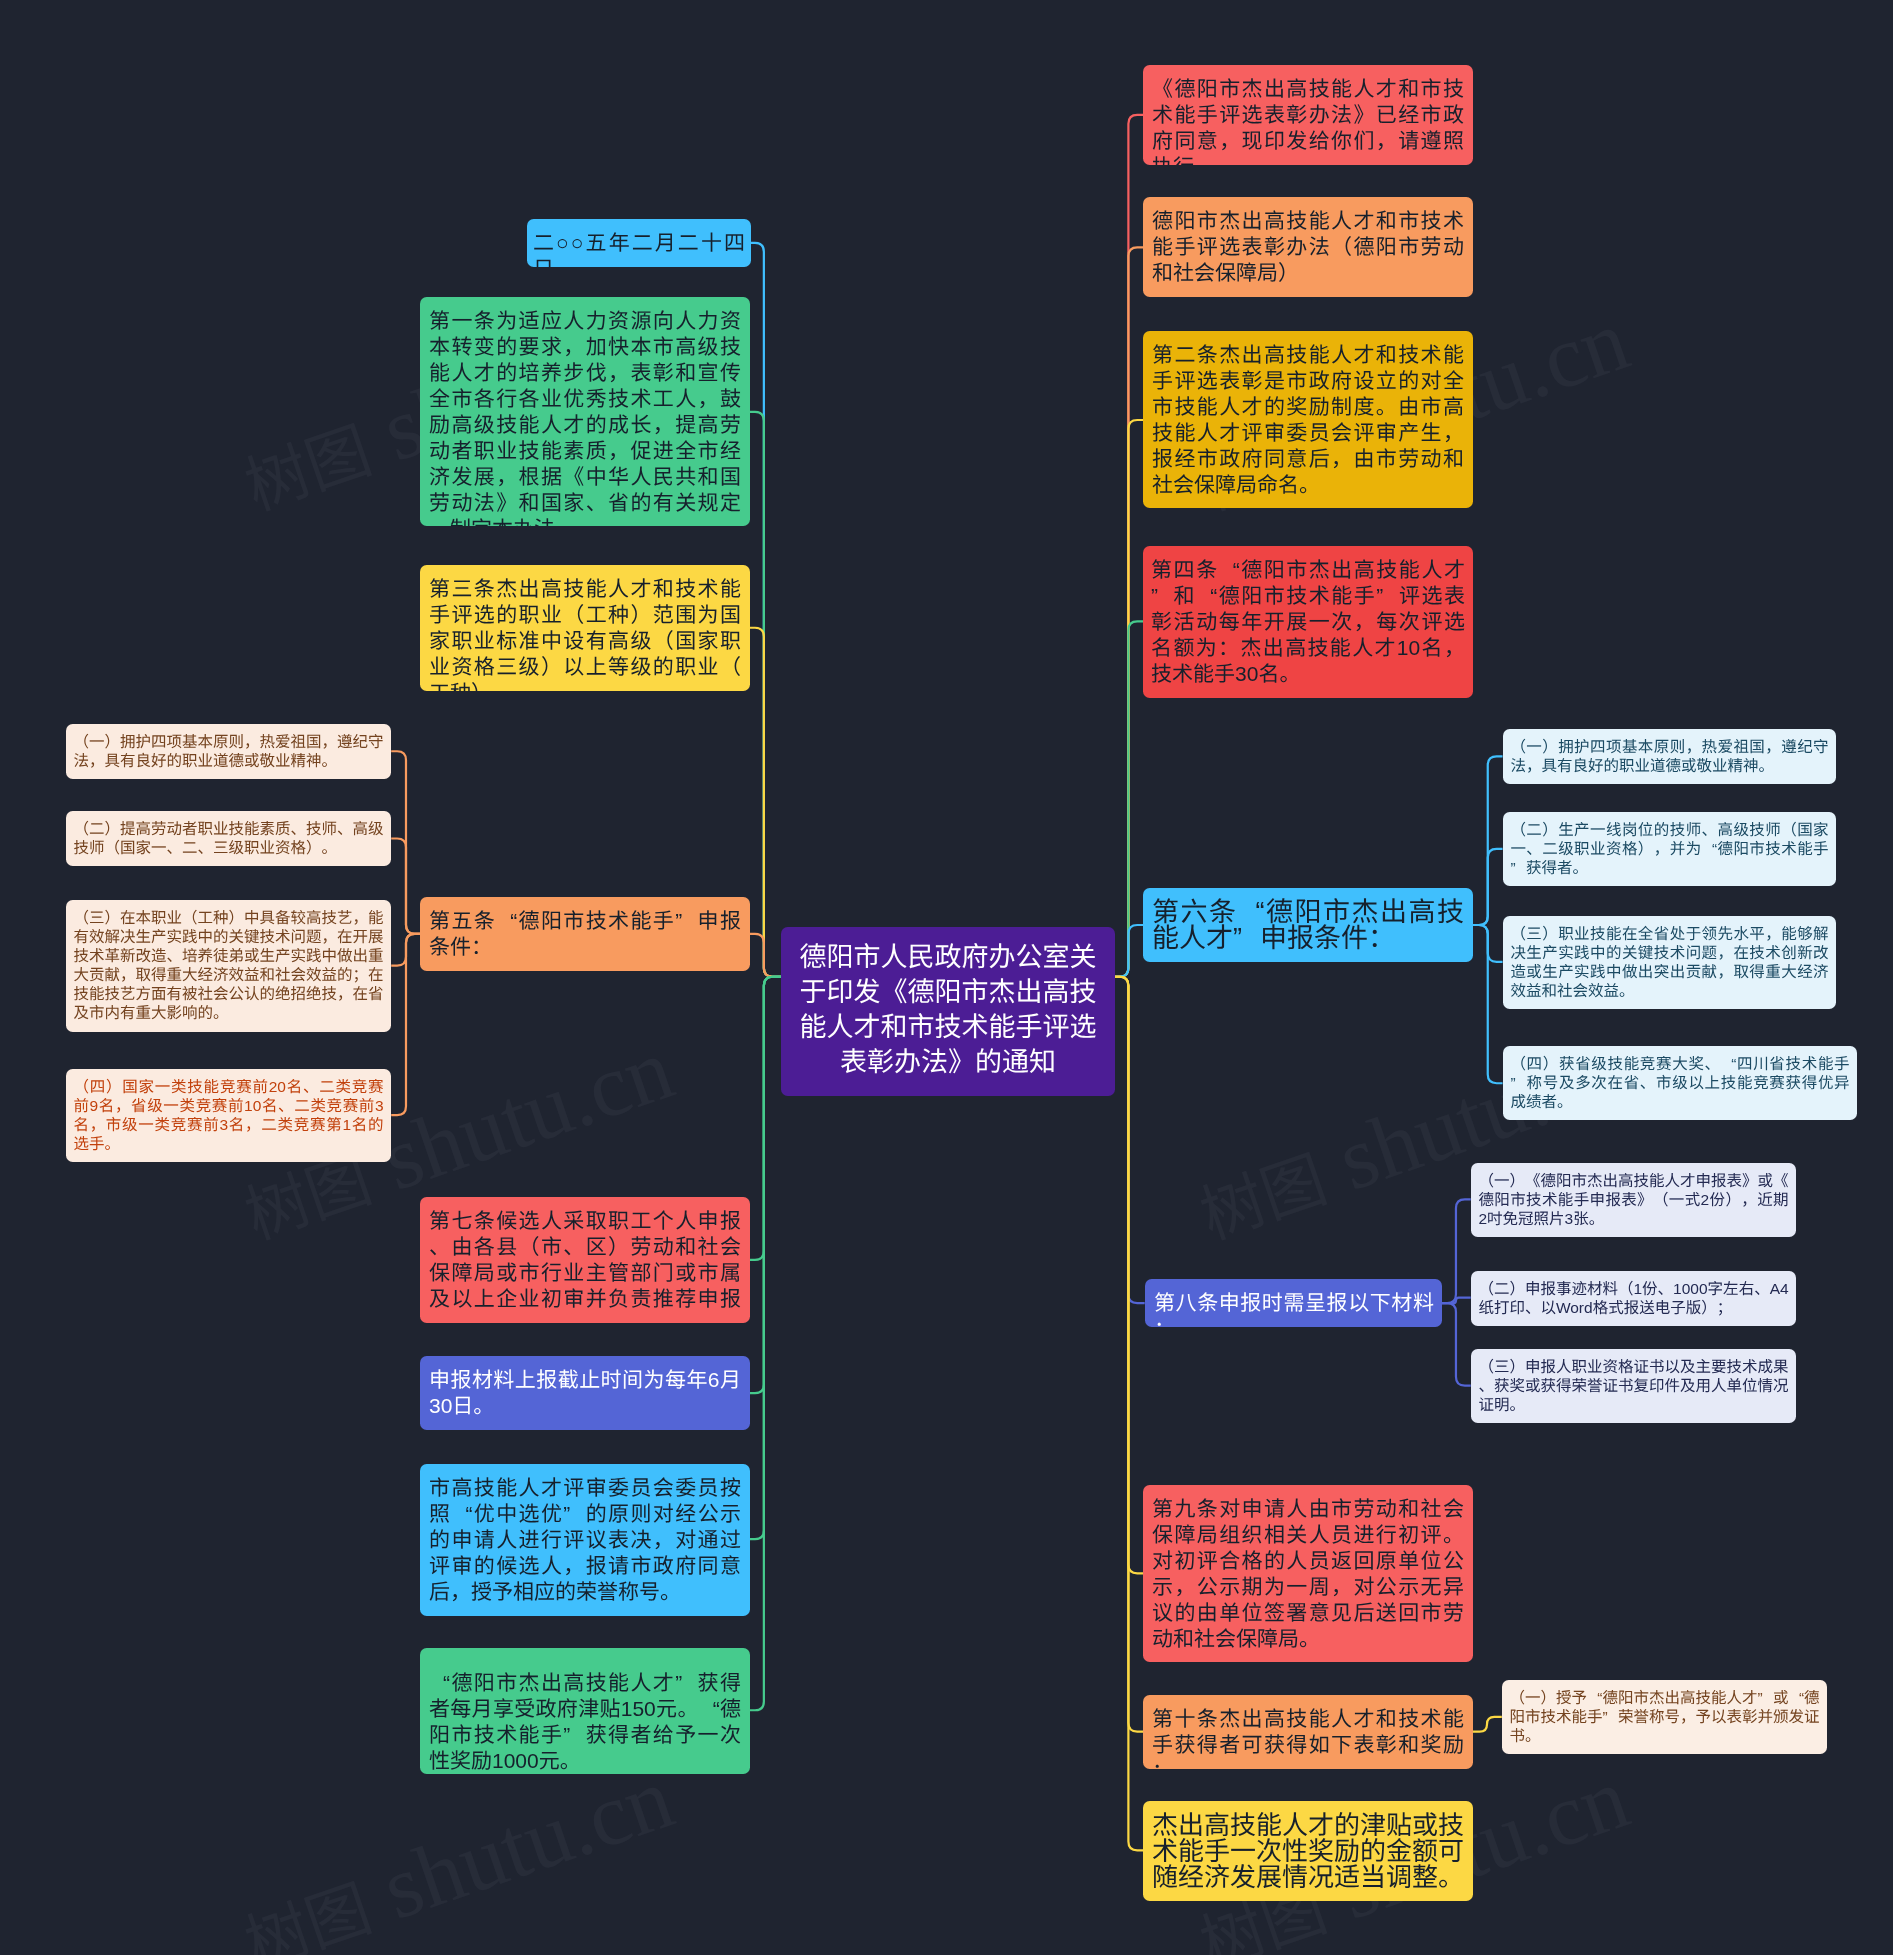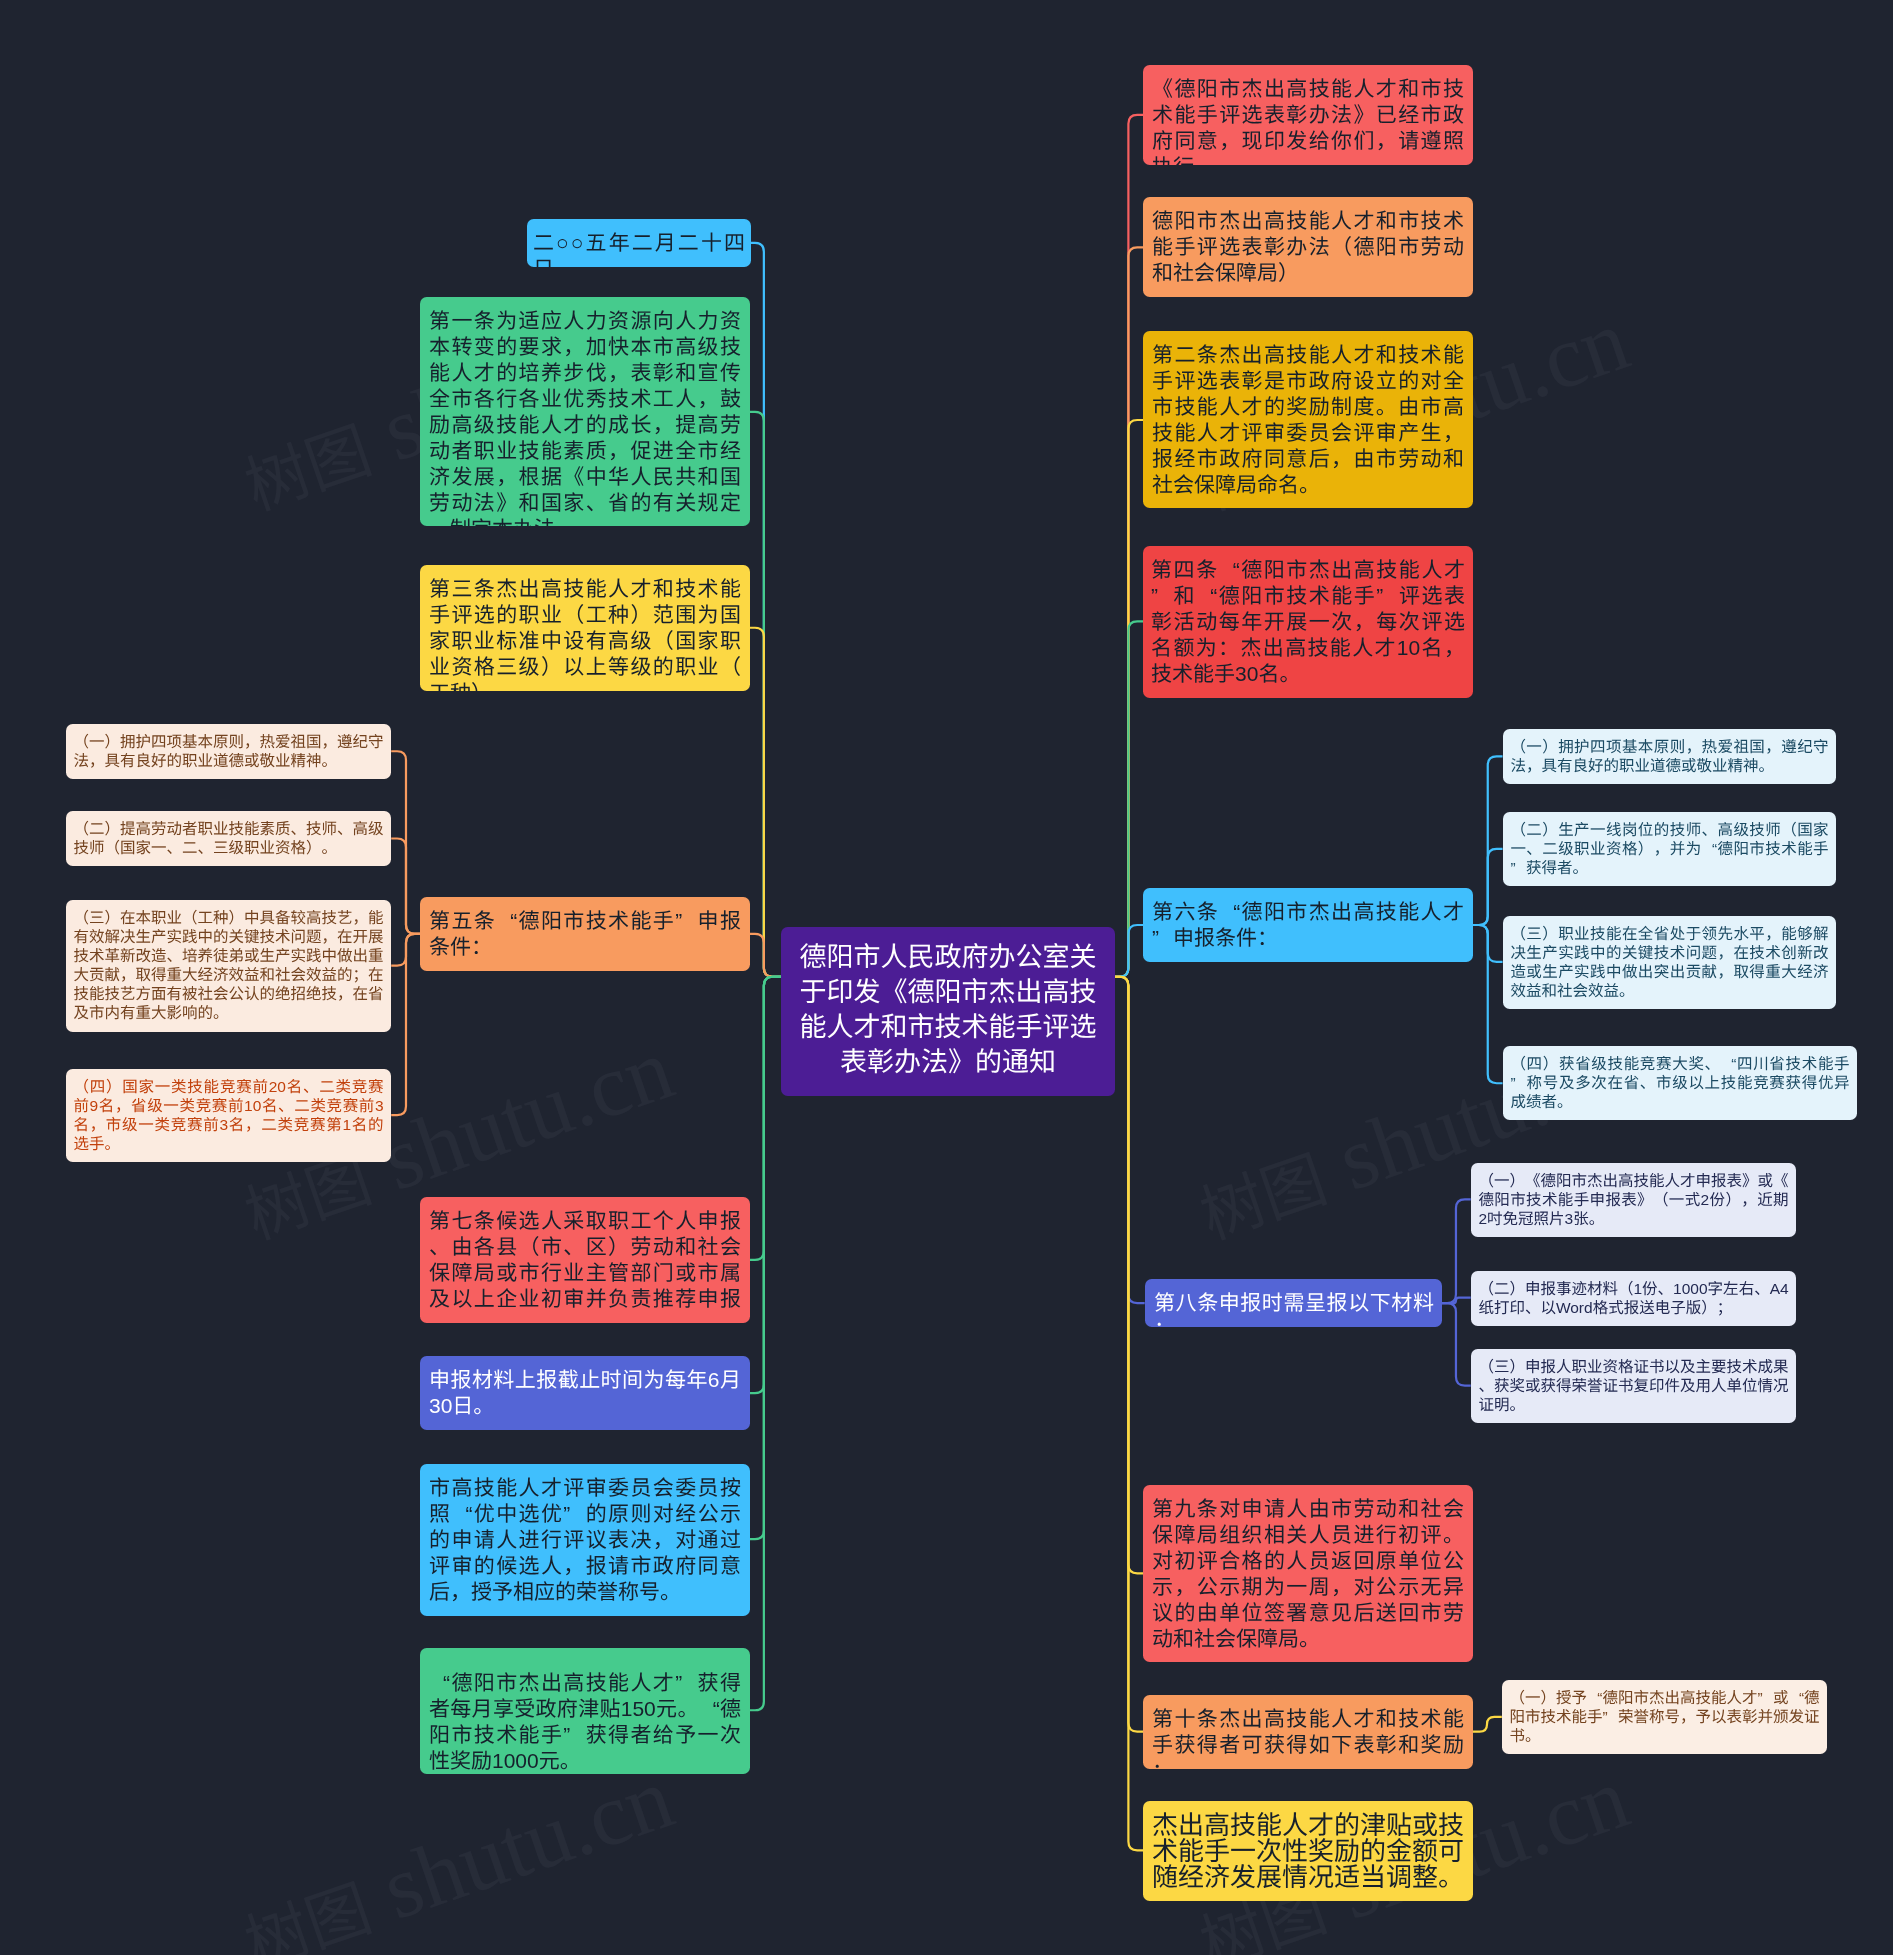--- a/index.html
+++ b/index.html
@@ -85,21 +85,21 @@
       <div class="node" lang="zh-CN" style="left: 66px; top: 900px; width: 325px; height: 132px; background: rgb(251, 235, 224); color: rgb(116, 67, 31); font-size: 15.5px; line-height: 19px; padding: 8.1px 7.4px;">（三）在本职业（工种）中具备较高技艺，能有效解决生产实践中的关键技术问题，在开展技术革新改造、培养徒弟或生产实践中做出重大贡献，取得重大经济效益和社会效益的；在技能技艺方面有被社会公认的绝招绝技，在省及市内有重大影响的。</div>
       <div class="node" lang="zh-CN" style="left: 66px; top: 1069px; width: 325px; height: 93px; background: rgb(251, 235, 224); color: #c2410c; font-size: 15.5px; line-height: 19px; padding: 8.1px 7.4px;">（四）国家一类技能竞赛前20名、二类竞赛前9名，省级一类竞赛前10名、二类竞赛前3名，市级一类竞赛前3名，二类竞赛第1名的选手。</div>
       <div class="node" lang="zh-CN" style="left: 420px; top: 1197px; width: 330px; height: 126px; background: rgb(247, 96, 96); color: rgb(22, 32, 44); font-size: 21px; line-height: 26px; padding: 11px 9px;">第七条候选人采取职工个人申报、由各县（市、区）劳动和社会保障局或市行业主管部门或市属及以上企业初审并负责推荐申报。</div>
       <div class="node" lang="zh-CN" style="left: 420px; top: 1356px; width: 330px; height: 74px; background: rgb(84, 101, 214); color: rgb(255, 255, 255); font-size: 21px; line-height: 26px; padding: 11px 9px;">申报材料上报截止时间为每年6月30日。</div>
       <div class="node" lang="zh-CN" style="left: 420px; top: 1464px; width: 330px; height: 152px; background: rgb(64, 191, 253); color: rgb(22, 32, 44); font-size: 21px; line-height: 26px; padding: 11px 9px;">市高技能人才评审委员会委员按照<span class="fwq">“</span>优中选优<span class="fwq close">”</span>的原则对经公示的申请人进行评议表决，对通过评审的候选人，报请市政府同意后，授予相应的荣誉称号。</div>
       <div class="node" lang="zh-CN" style="left: 420px; top: 1648px; width: 330px; height: 126px; background: rgb(70, 203, 141); color: rgb(22, 32, 44); font-size: 21px; line-height: 26px; padding: 22px 9px;"><span class="fwq">“</span>德阳市杰出高技能人才<span class="fwq close">”</span>获得者每月享受政府津贴150元。<span class="fwq">“</span>德阳市技术能手<span class="fwq close">”</span>获得者给予一次性奖励1000元。</div>
       <div class="node" lang="zh-CN" style="left: 1143px; top: 65px; width: 330px; height: 100px; background: rgb(247, 96, 96); color: rgb(22, 32, 44); font-size: 21px; line-height: 26px; padding: 11px 9px;">《德阳市杰出高技能人才和市技术能手评选表彰办法》已经市政府同意，现印发给你们，请遵照执行。</div>
       <div class="node" lang="zh-CN" style="left: 1143px; top: 197px; width: 330px; height: 100px; background: rgb(248, 155, 95); color: rgb(22, 32, 44); font-size: 21px; line-height: 26px; padding: 11px 9px;">德阳市杰出高技能人才和市技术能手评选表彰办法（德阳市劳动和社会保障局）</div>
       <div class="node" lang="zh-CN" style="left: 1143px; top: 331px; width: 330px; height: 177px; background: #eab308; color: rgb(22, 32, 44); font-size: 21px; line-height: 26px; padding: 11px 9px;">第二条杰出高技能人才和技术能手评选表彰是市政府设立的对全市技能人才的奖励制度。由市高技能人才评审委员会评审产生，报经市政府同意后，由市劳动和社会保障局命名。</div>
       <div class="node" lang="zh-CN" style="left: 1143px; top: 546px; width: 330px; height: 152px; background: #ef4444; color: rgb(22, 32, 44); font-size: 21px; line-height: 26px; padding: 11px 8.1px;">第四条<span class="fwq">“</span>德阳市杰出高技能人才<span class="fwq close">”</span>和<span class="fwq">“</span>德阳市技术能手<span class="fwq close">”</span>评选表彰活动每年开展一次，每次评选名额为：杰出高技能人才10名，技术能手30名。</div>
-      <div class="node" lang="zh-CN" style="left: 1143px; top: 888px; width: 330px; height: 74px; background: rgb(64, 191, 253); color: rgb(22, 32, 44); font-size: 21px; line-height: 26px; padding: 11px 9px;">第六条<span class="fwq">“</span>德阳市杰出高技能人才<span class="fwq close">”</span>申报条件：</div>
+      <div class="node" lang="zh-CN" style="left: 1143px; top: 888px; width: 330px; height: 74px; background: rgb(64, 191, 253); color: rgb(22, 32, 44); font-size: 27px; line-height: 26px; padding: 11px 9px;">第六条<span class="fwq">“</span>德阳市杰出高技能人才<span class="fwq close">”</span>申报条件：</div>
       <div class="node" lang="zh-CN" style="left: 1503px; top: 729px; width: 333px; height: 55px; background: rgb(228, 243, 251); color: rgb(27, 74, 99); font-size: 15.5px; line-height: 19px; padding: 8.1px 7.4px;">（一）拥护四项基本原则，热爱祖国，遵纪守法，具有良好的职业道德或敬业精神。</div>
       <div class="node" lang="zh-CN" style="left: 1503px; top: 812px; width: 333px; height: 74px; background: rgb(228, 243, 251); color: rgb(27, 74, 99); font-size: 15.5px; line-height: 19px; padding: 8.1px 7.4px;">（二）生产一线岗位的技师、高级技师（国家一、二级职业资格），并为<span class="fwq">“</span>德阳市技术能手<span class="fwq close">”</span>获得者。</div>
       <div class="node" lang="zh-CN" style="left: 1503px; top: 916px; width: 333px; height: 93px; background: rgb(228, 243, 251); color: rgb(27, 74, 99); font-size: 15.5px; line-height: 19px; padding: 8.1px 7.4px;">（三）职业技能在全省处于领先水平，能够解决生产实践中的关键技术问题，在技术创新改造或生产实践中做出突出贡献，取得重大经济效益和社会效益。</div>
       <div class="node" lang="zh-CN" style="left: 1503px; top: 1046px; width: 354px; height: 74px; background: rgb(228, 243, 251); color: rgb(27, 74, 99); font-size: 15.5px; line-height: 19px; padding: 8.1px 7.4px;">（四）获省级技能竞赛大奖、<span class="fwq">“</span>四川省技术能手<span class="fwq close">”</span>称号及多次在省、市级以上技能竞赛获得优异成绩者。</div>
       <div class="node" lang="zh-CN" style="left: 1145px; top: 1279px; width: 297px; height: 48px; background: rgb(84, 101, 214); color: rgb(255, 255, 255); font-size: 21px; line-height: 26px; padding: 11px 9px; letter-spacing: -0.9px;">第八条申报时需呈报以下材料：</div>
       <div class="node" lang="zh-CN" style="left: 1471px; top: 1163px; width: 325px; height: 74px; background: rgb(230, 234, 247); color: rgb(35, 42, 82); font-size: 15.5px; line-height: 19px; padding: 8.1px 7.4px;">（一）《德阳市杰出高技能人才申报表》或《德阳市技术能手申报表》（一式2份），近期2吋免冠照片3张。</div>
       <div class="node" lang="zh-CN" style="left: 1471px; top: 1271px; width: 325px; height: 55px; background: rgb(230, 234, 247); color: rgb(35, 42, 82); font-size: 15.5px; line-height: 19px; padding: 8.1px 7.4px;">（二）申报事迹材料（1份、1000字左右、A4纸打印、以Word格式报送电子版）；</div>
       <div class="node" lang="zh-CN" style="left: 1471px; top: 1349px; width: 325px; height: 74px; background: rgb(230, 234, 247); color: rgb(35, 42, 82); font-size: 15.5px; line-height: 19px; padding: 8.1px 7.4px;">（三）申报人职业资格证书以及主要技术成果、获奖或获得荣誉证书复印件及用人单位情况证明。</div>
       <div class="node" lang="zh-CN" style="left: 1143px; top: 1485px; width: 330px; height: 177px; background: rgb(247, 96, 96); color: rgb(22, 32, 44); font-size: 21px; line-height: 26px; padding: 11px 9px;">第九条对申请人由市劳动和社会保障局组织相关人员进行初评。对初评合格的人员返回原单位公示，公示期为一周，对公示无异议的由单位签署意见后送回市劳动和社会保障局。</div>
       <div class="node" lang="zh-CN" style="left: 1143px; top: 1695px; width: 330px; height: 74px; background: rgb(248, 155, 95); color: rgb(22, 32, 44); font-size: 21px; line-height: 26px; padding: 11px 9px;">第十条杰出高技能人才和技术能手获得者可获得如下表彰和奖励：</div>

